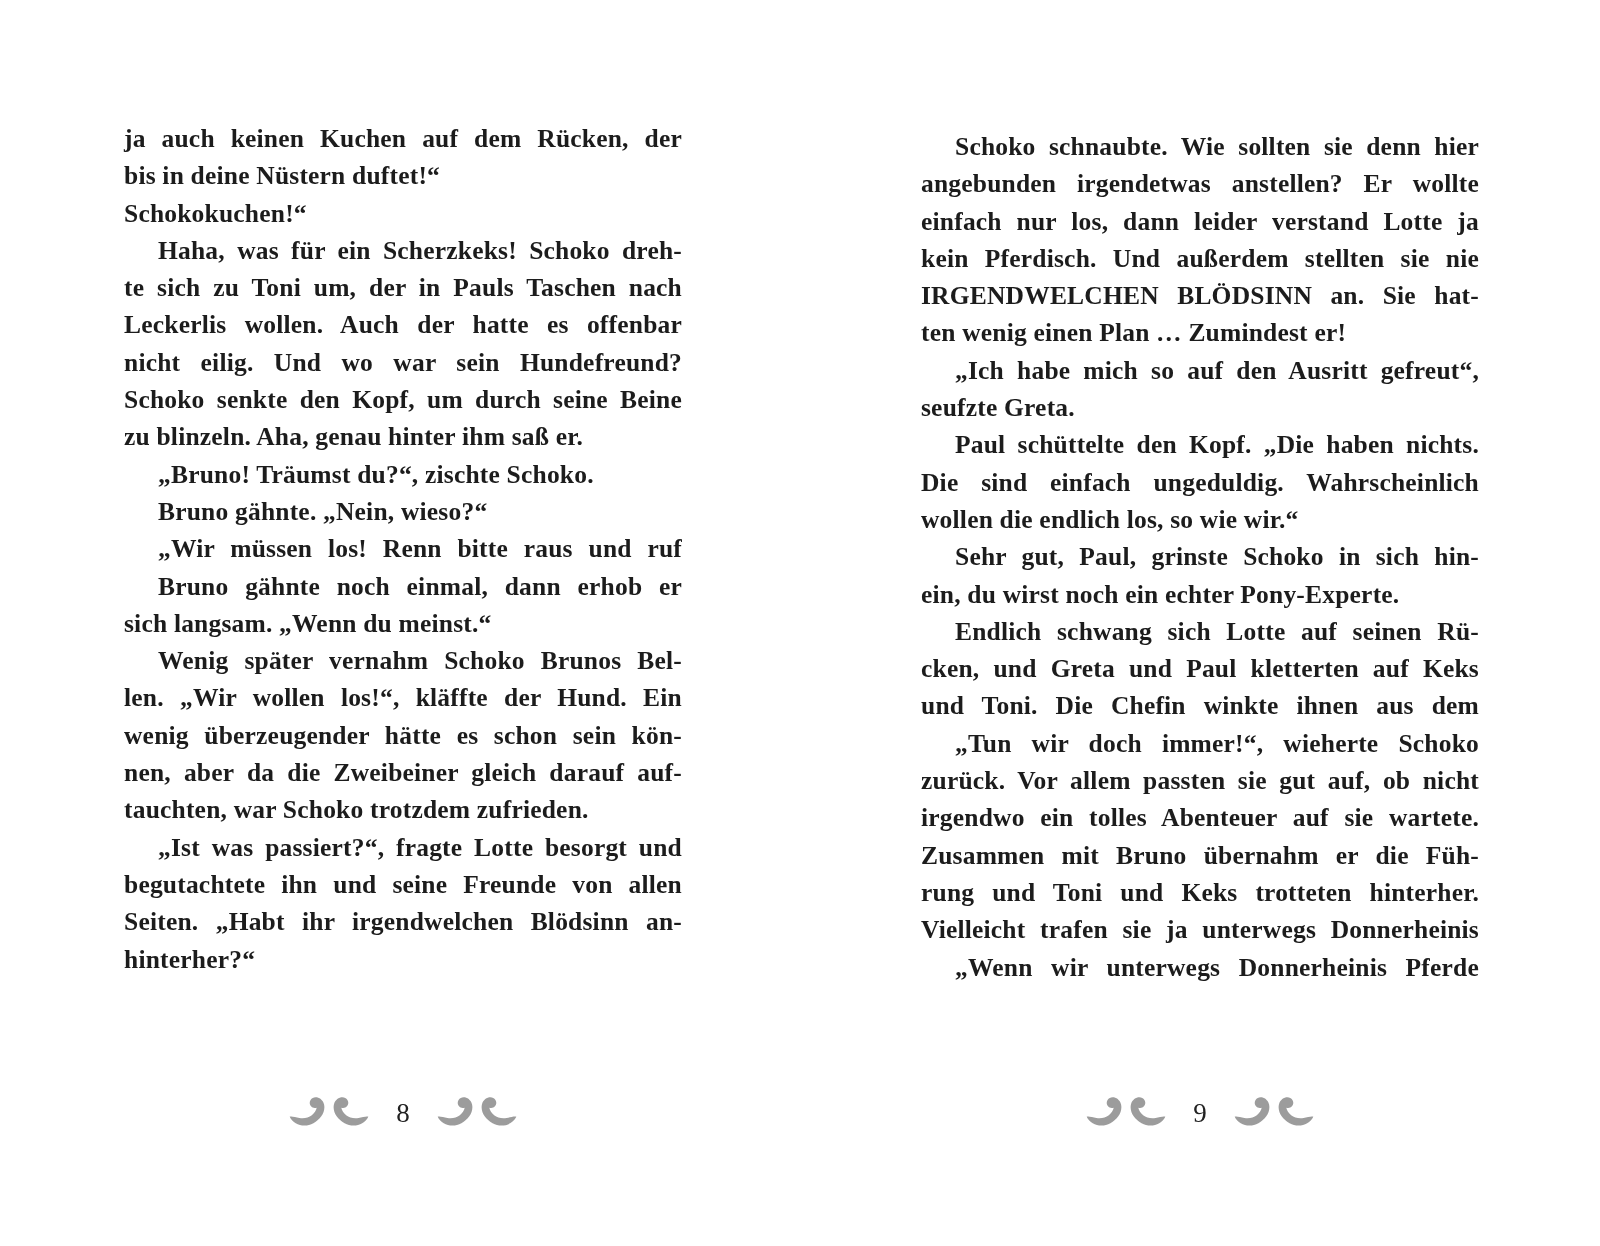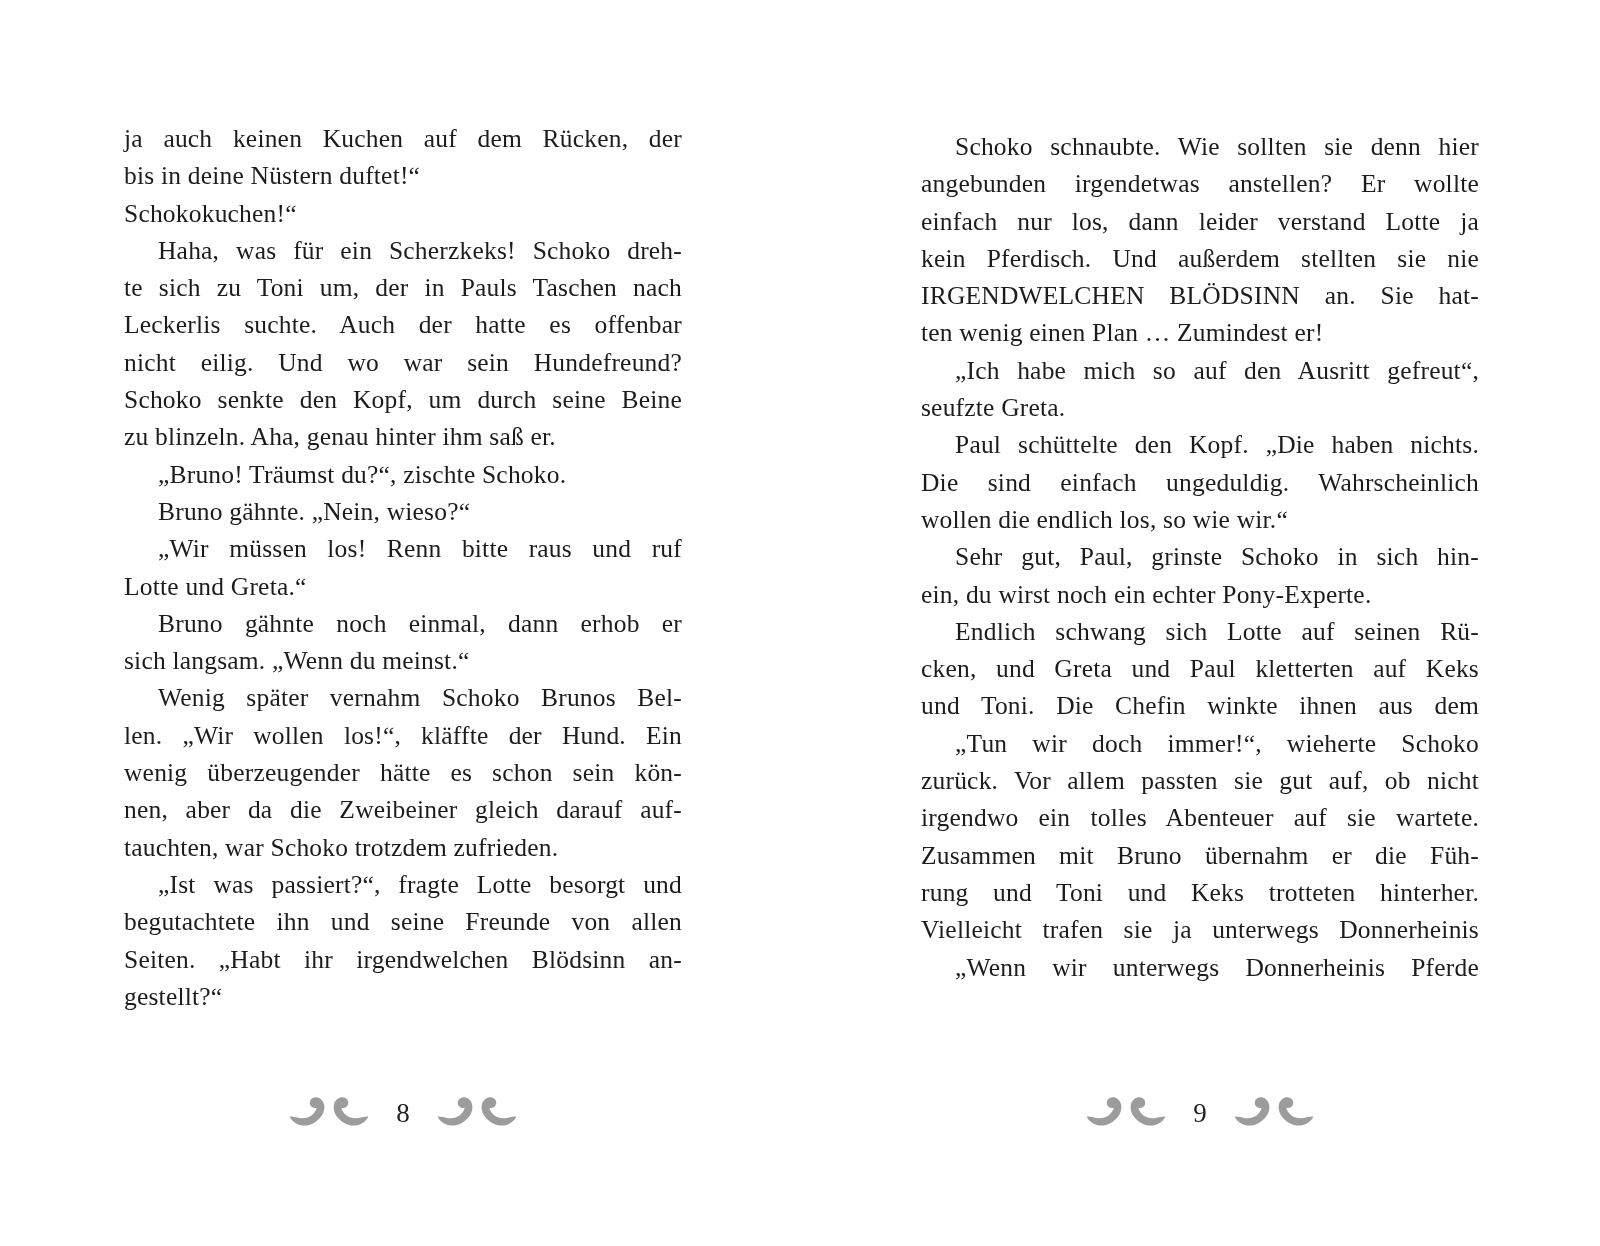--- a/index.html
+++ b/index.html
@@ -26,20 +26,21 @@
   }
   .text-column.left  { left: 124px; }
   .text-column.right { left: 921px; margin-top: 8px; }
   .line {
     font-size: 25.5px;
     line-height: 37.3px;
     height: 37.3px;
     white-space: normal;
     text-align: left;
     letter-spacing: 0.2px;
+    font-weight: bold;
   }
   .line.j {
     text-align: justify;
     text-align-last: justify;
     text-justify: inter-word;
   }
   .line.ind {
     padding-left: 34px;
   }
   .page-footer {
@@ -84,39 +85,38 @@
 </svg>
 
 <div class="spread">
 
   <div class="text-column left">
       <div class="line j">ja auch keinen Kuchen auf dem Rücken, der</div>
       <div class="line">bis in deine Nüstern duftet!“</div>
       <div class="line">Schokokuchen!“</div>
       <div class="line ind j">Haha, was für ein Scherzkeks! Schoko dreh-</div>
       <div class="line j">te sich zu Toni um, der in Pauls Taschen nach</div>
-      <div class="line j">Leckerlis suchte. Auch der hatte es offenbar</div>
+      <div class="line j">Leckerlis wollen. Auch der hatte es offenbar</div>
       <div class="line j">nicht eilig. Und wo war sein Hundefreund?</div>
       <div class="line j">Schoko senkte den Kopf, um durch seine Beine</div>
       <div class="line">zu blinzeln. Aha, genau hinter ihm saß er.</div>
       <div class="line ind">„Bruno! Träumst du?“, zischte Schoko.</div>
       <div class="line ind">Bruno gähnte. „Nein, wieso?“</div>
       <div class="line ind j">„Wir müssen los! Renn bitte raus und ruf</div>
-      <div class="line">Lotte und Greta.“</div>
       <div class="line ind j">Bruno gähnte noch einmal, dann erhob er</div>
       <div class="line">sich langsam. „Wenn du meinst.“</div>
       <div class="line ind j">Wenig später vernahm Schoko Brunos Bel-</div>
       <div class="line j">len. „Wir wollen los!“, kläffte der Hund. Ein</div>
       <div class="line j">wenig überzeugender hätte es schon sein kön-</div>
       <div class="line j">nen, aber da die Zweibeiner gleich darauf auf-</div>
       <div class="line">tauchten, war Schoko trotzdem zufrieden.</div>
       <div class="line ind j">„Ist was passiert?“, fragte Lotte besorgt und</div>
       <div class="line j">begutachtete ihn und seine Freunde von allen</div>
       <div class="line j">Seiten. „Habt ihr irgendwelchen Blödsinn an-</div>
-      <div class="line">gestellt?“</div>
+      <div class="line">hinterher?“</div>
     </div>
 
   <div class="text-column right">
       <div class="line ind j">Schoko schnaubte. Wie sollten sie denn hier</div>
       <div class="line j">angebunden irgendetwas anstellen? Er wollte</div>
       <div class="line j">einfach nur los, dann leider verstand Lotte ja</div>
       <div class="line j">kein Pferdisch. Und außerdem stellten sie nie</div>
       <div class="line j">IRGENDWELCHEN BLÖDSINN an. Sie hat-</div>
       <div class="line">ten wenig einen Plan … Zumindest er!</div>
       <div class="line ind j">„Ich habe mich so auf den Ausritt gefreut“,</div>

